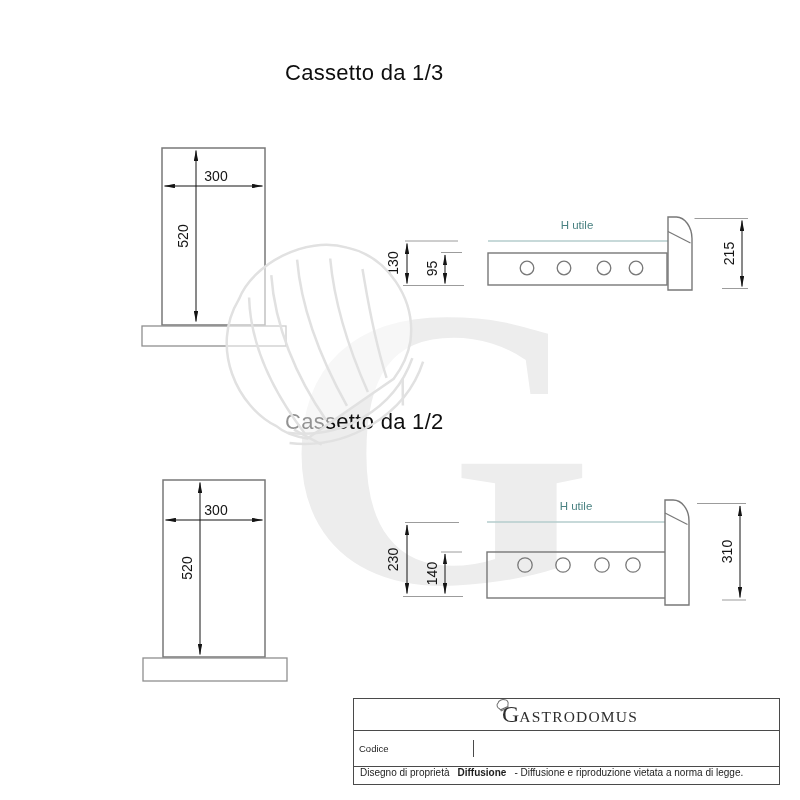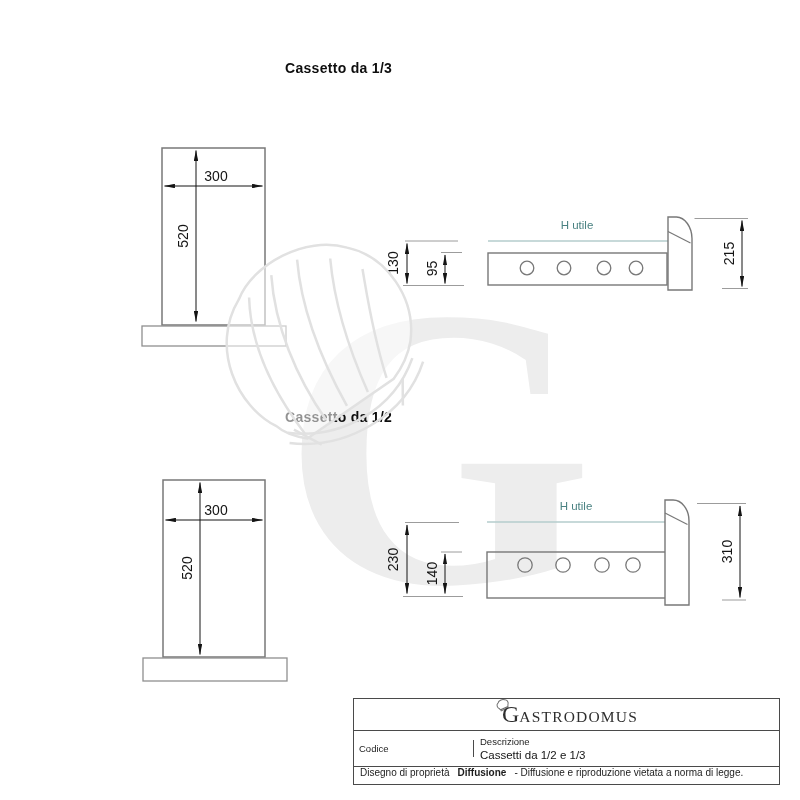--- a/index.html
+++ b/index.html
@@ -5,21 +5,21 @@
   html,body{margin:0;padding:0;background:#fff;}
   #app{position:relative;width:800px;height:800px;background:#fff;overflow:hidden;
        font-family:"Liberation Sans",sans-serif;}
   
   .wm-g{position:absolute;left:282px;top:268px;z-index:0;
         font-family:"Liberation Serif",serif;font-weight:bold;
         font-size:400px;line-height:0.9;color:#ededed;user-select:none;}
   .wm-hat{position:absolute;left:196px;top:212px;z-index:3;pointer-events:none;}
   
   .draw{position:absolute;left:0;top:0;z-index:2;}
-  .section-title{position:absolute;z-index:2;font-weight:bold;font-size:14px;
+  .section-title{position:absolute;z-index:2;font-weight:normal;font-size:22px;
         letter-spacing:0.3px;color:#0e0e0e;}
   .t1{left:285px;top:60px;}
   .t2{left:285px;top:409px;}
   .dimtxt{font-family:"Liberation Sans",sans-serif;font-size:14px;fill:#141414;}
   .hutile{font-family:"Liberation Sans",sans-serif;font-size:11.5px;fill:#4a8282;}
   
   .tblock{position:absolute;left:353px;top:698px;width:427px;height:87px;z-index:2;
           border:1px solid #4a4a4a;box-sizing:border-box;background:transparent;color:#1c1c1c;}
   .trow1{height:32px;border-bottom:1px solid #4a4a4a;box-sizing:border-box;
          display:flex;align-items:center;justify-content:center;}
@@ -155,24 +155,20 @@
           </svg>
         </span>
         <span class="logo-g">G</span>
         <span class="logo-rest">ASTRODOMUS</span>
       </div>
     </div>
     <div class="trow2">
       <div class="cell-codice">
         <span>Codice</span>
       </div>
-      <div class="cell-desc">
-        <div>Descrizione</div>
-        <div class="desc-value">Cassetti da 1/2 e 1/3</div>
-      </div>
     </div>
     <div class="trow3">
       <span>Disegno di proprietà </span>
         <b>Diffusione</b>
         <span> - Diffusione e riproduzione vietata a norma di legge.</span>
     </div>
   </div>
 
 </div>
 

